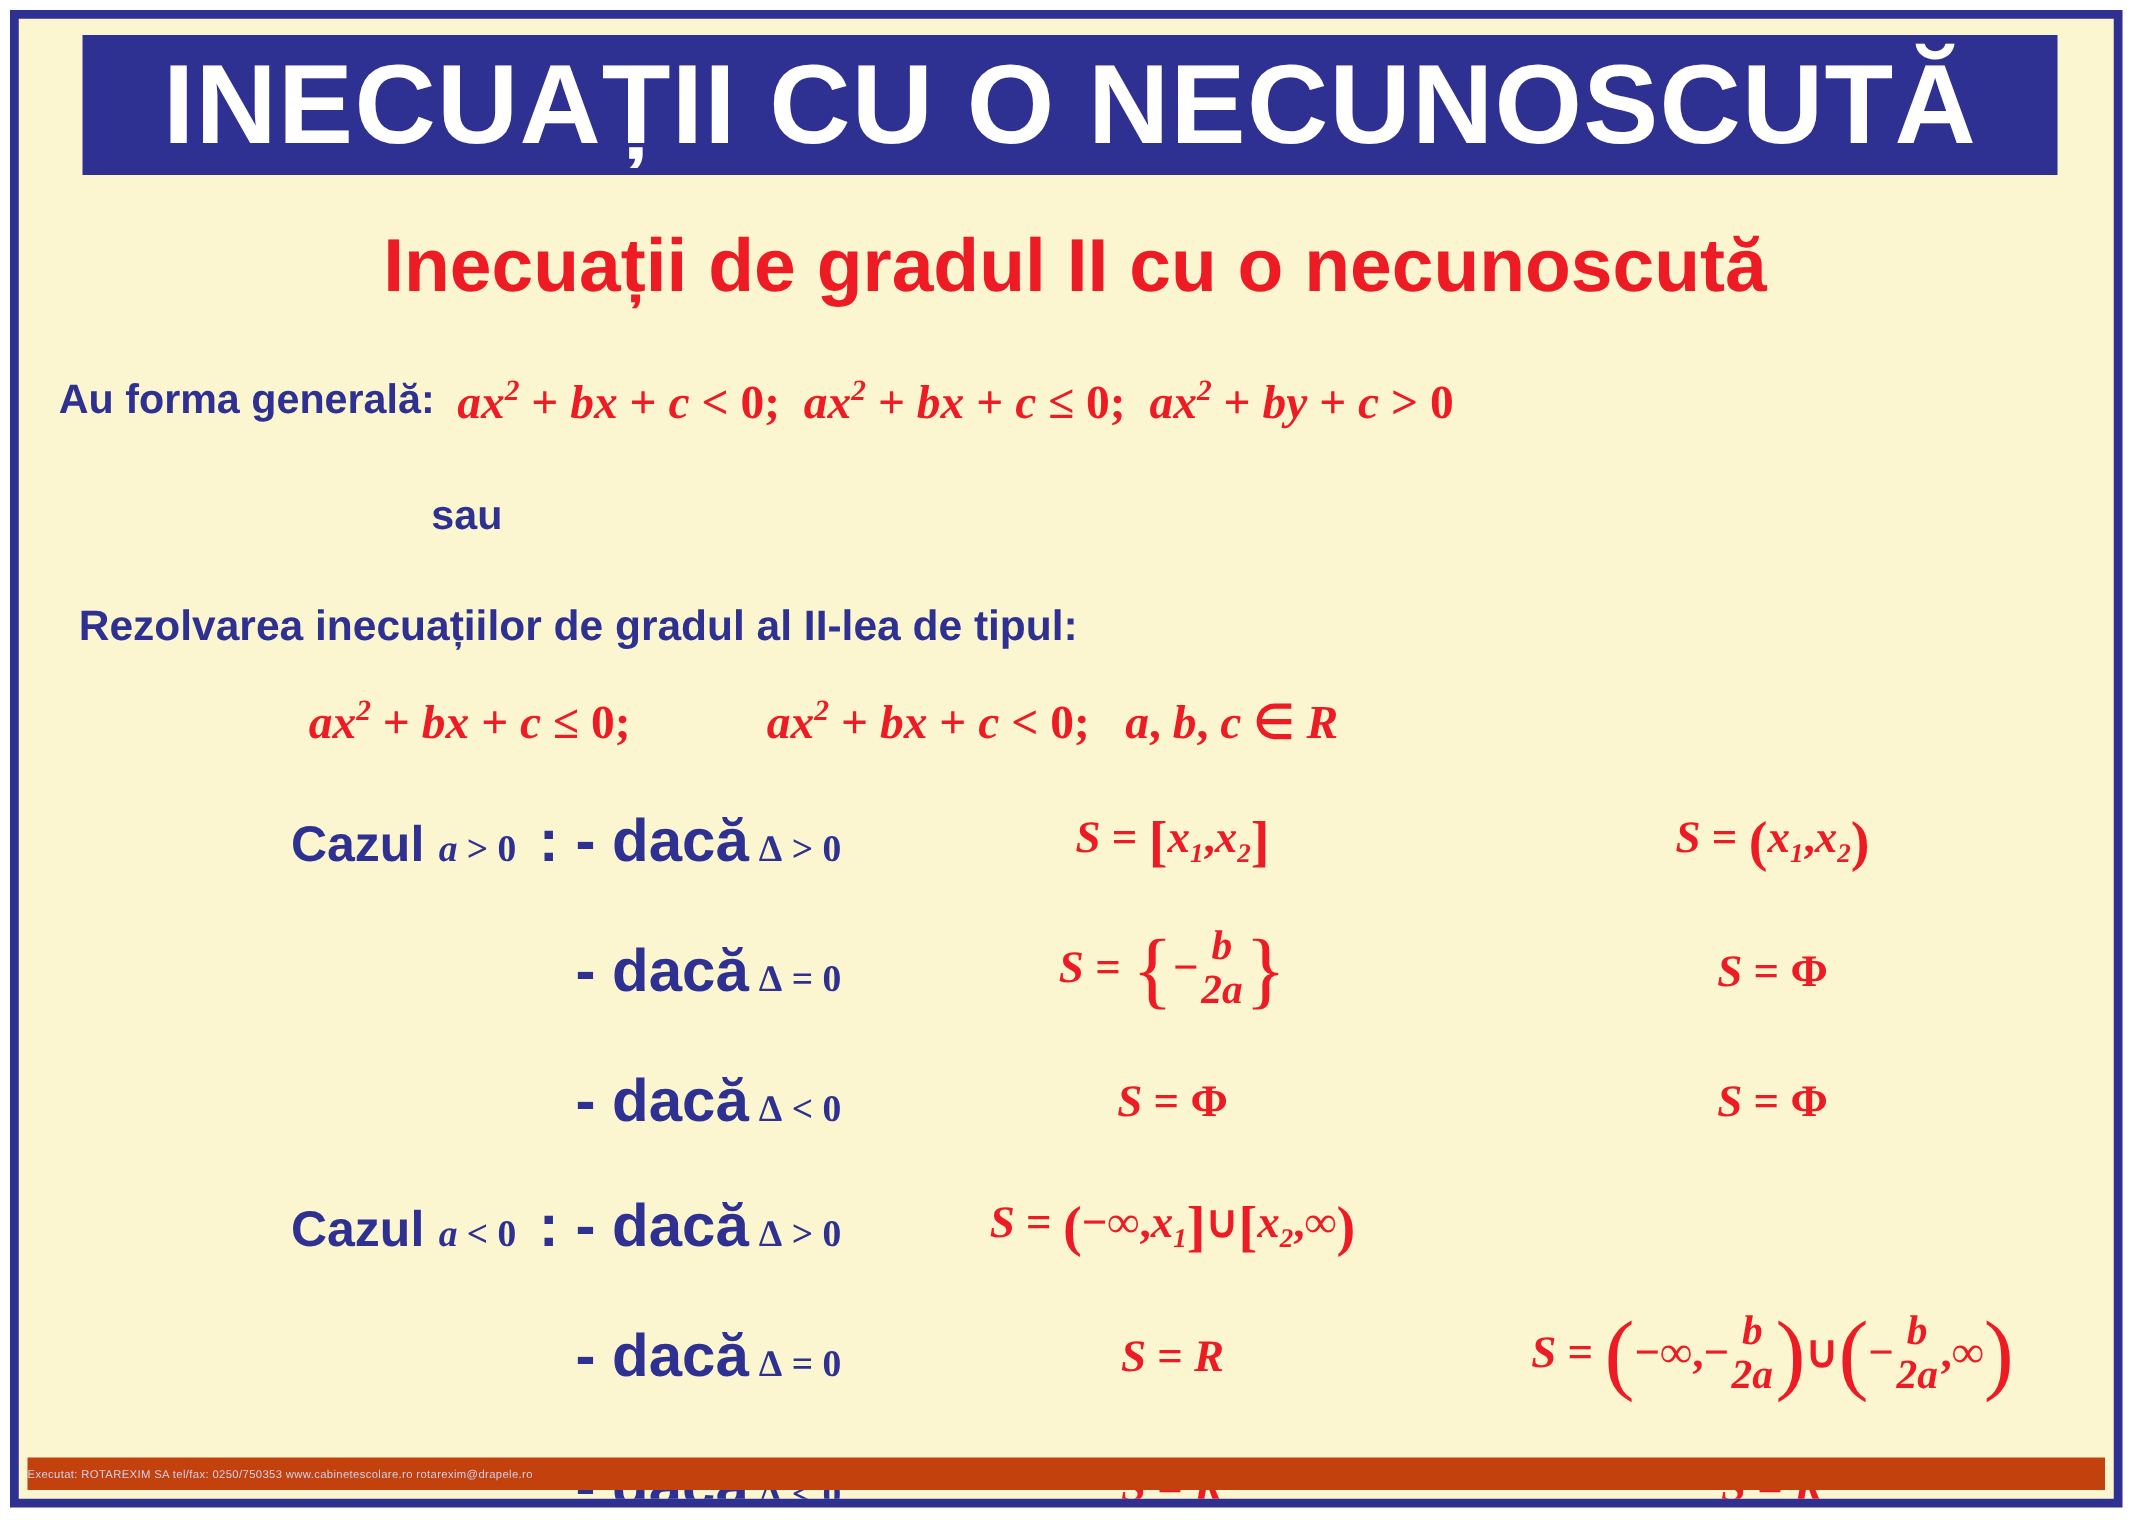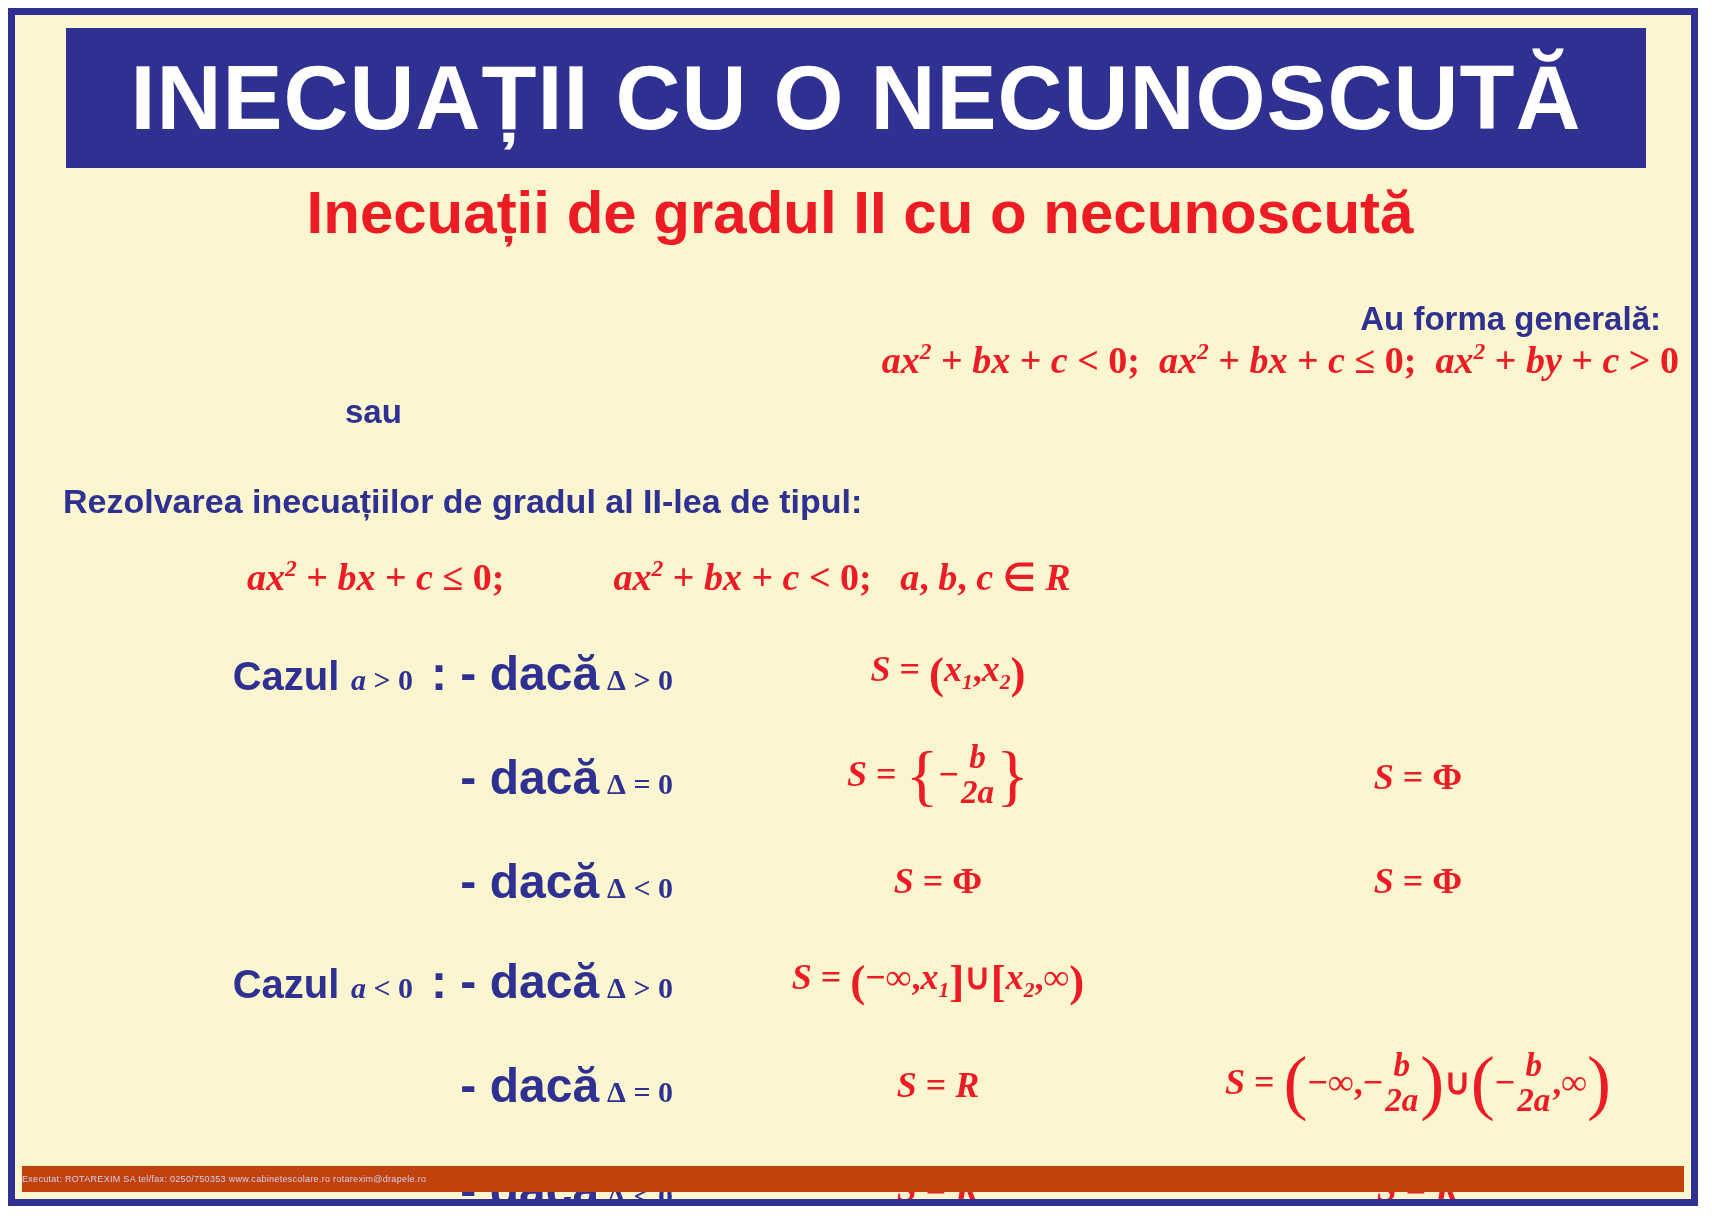--- a/index.html
+++ b/index.html
@@ -22,21 +22,21 @@
     background: #fbf6cf;
     border: 7px solid #2e3191;
     box-sizing: border-box;
     overflow: hidden;
   }
   .title-bar {
     position: absolute;
     left: 51px;
     top: 13px;
     width: 1580px;
-    height: 140px;
+    height: 112px;
     background: #2e3191;
     display: flex;
     align-items: center;
     justify-content: center;
   }
   .title-bar .title-text {
     color: #ffffff;
     font-size: 90px;
     font-weight: bold;
     letter-spacing: 1px;
@@ -77,26 +77,25 @@
   }
   sub.ix {
     font-size: 0.6em;
     vertical-align: sub;
     font-style: italic;
   }
 
   
   .row-general {
     position: absolute;
-    left: 64px;
+    left: 32px;
     top: 285px;
     width: 1600px;
     display: flex;
-    align-items: flex-end;
-    flex-direction: column;
+    align-items: flex-start;
   }
   .row-general .lbl {
     font-size: 33px;
     margin-right: 18px;
   }
   .row-general .expr {
     font-size: 38px;
   }
   .row-sau {
     position: absolute;
@@ -272,20 +271,23 @@
 
   <div class="cases">
 
     <div class="case-row">
       <div class="c-label">
         <span class="cazul blue">Cazul</span>
         <span class="cond blue math">&nbsp;a <span class="up">&gt; 0</span></span>
         <span class="daca blue">:&nbsp;- dacă</span>
         <span class="delta blue math"><span class="up">Δ</span> <span class="up">&gt; 0</span></span>
       </div>
+      <div class="c-sol red math">
+        S <span class="up">=</span> <span class="paren">[</span>x<sub class="ix">1</sub><span class="up">,</span>x<sub class="ix">2</sub><span class="paren">]</span>
+      </div>
       <div class="c-sol2 red math">
         S <span class="up">=</span> <span class="paren">(</span>x<sub class="ix">1</sub><span class="up">,</span>x<sub class="ix">2</sub><span class="paren">)</span>
       </div>
     </div>
 
     <div class="case-row tall">
       <div class="c-label">
         <span class="daca blue">- dacă</span>
         <span class="delta blue math"><span class="up">Δ</span> <span class="up">= 0</span></span>
       </div>

